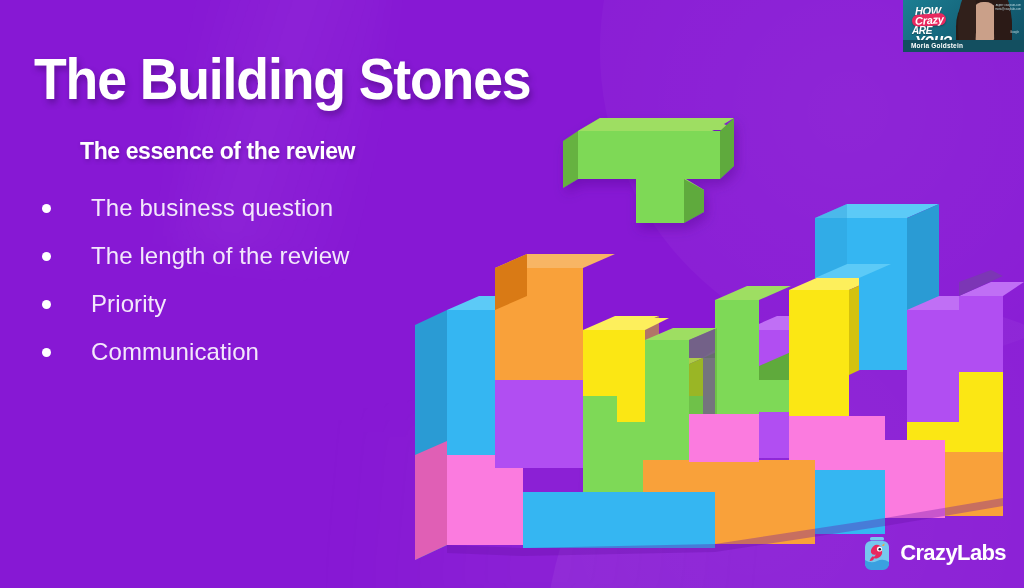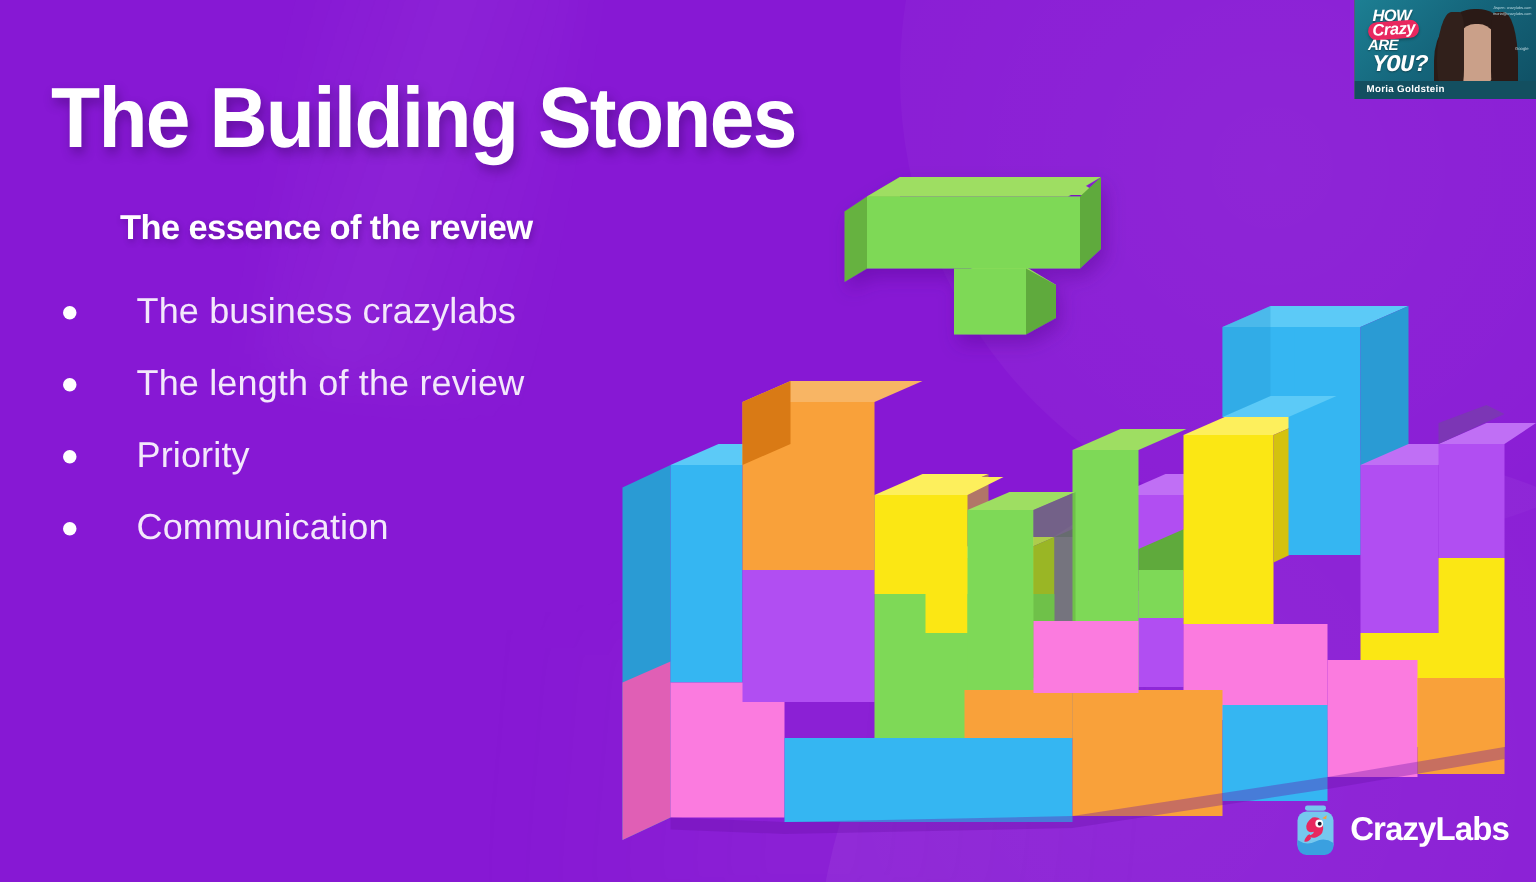--- a/index.html
+++ b/index.html
@@ -97,21 +97,21 @@
     left:0; top:0;
     width:1024px; height:588px;
     pointer-events:none;
   }
   .tetris-stage svg{ display:block; }
 
   
   .webcam{
     position:absolute;
     right:0; top:0;
-    width:124px; height:66px;
+    width:124px; height:52px;
     background:#4d7c0f;
     overflow:hidden;
     border-left:3px solid #8f1fe0;
   }
   .webcam-bg{
     position:absolute; inset:0;
     background:linear-gradient(135deg,#1d7f93 0%, #15667c 45%, #0f4f63 100%);
   }
   .webcam-person{
     position:absolute;
@@ -364,21 +364,21 @@
   </g>
 </svg>
 </div>
 
 <div class="slide-title">The Building Stones</div>
 <div class="subtitle">The essence of the review</div>
 
 <ul class="bullet-list">
   <li class="bullet-item">
     <span class="bullet-dot"></span>
-    <span>The business crazylabs</span>
+    <span>The business question</span>
   </li>
   <li class="bullet-item">
     <span class="bullet-dot"></span>
     <span>The length of the review</span>
   </li>
   <li class="bullet-item">
     <span class="bullet-dot"></span>
     <span>Priority</span>
   </li>
   <li class="bullet-item">

